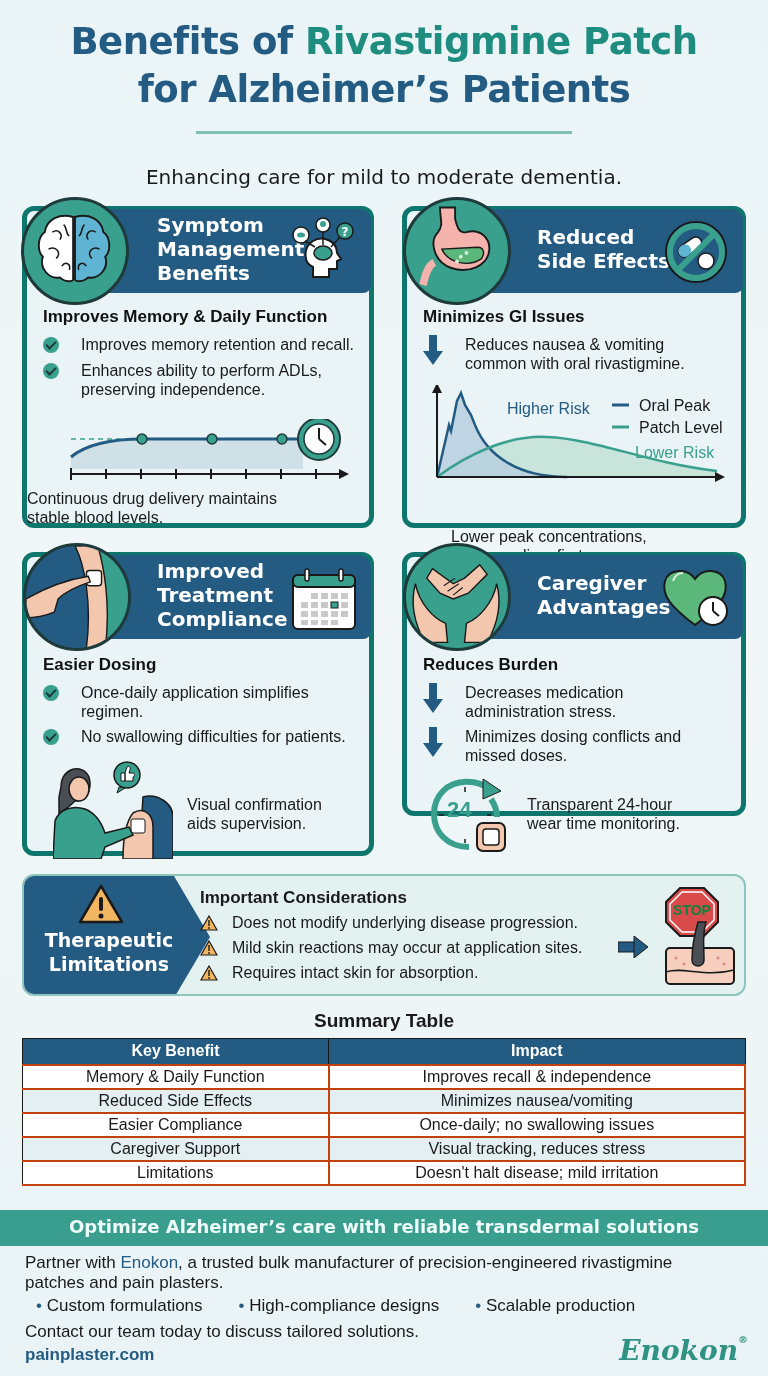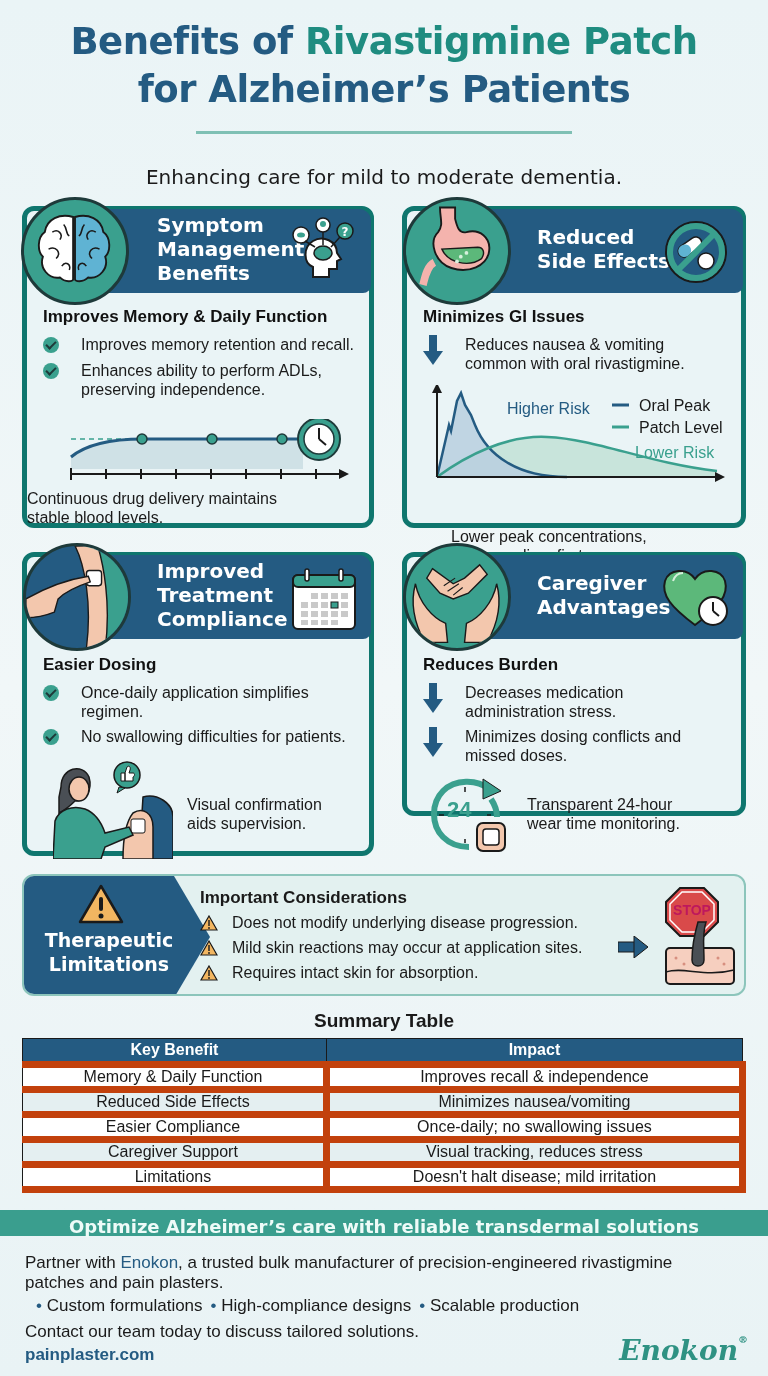--- a/index.html
+++ b/index.html
@@ -74,33 +74,33 @@
 
   .table-title { position: absolute; left: 0; top: 1010px; width: 768px; text-align: center; font-weight: bold; font-size: 19px; }
   table.summary {
     position: absolute; left: 22px; top: 1038px; width: 724px; border-collapse: collapse;
     font-size: 16px;
   }
   table.summary th {
     background: #245b82; color: #fff; font-weight: bold; height: 26px; border: 1px solid #1a1a1a;
   }
   table.summary td {
-    height: 24px; text-align: center; border: 7px solid #c2410c; border-left: 1px solid #1a1a1a;
+    height: 24px; text-align: center; border: 2px solid #c2410c; border-left: 1px solid #1a1a1a;
   }
   table.summary tr:nth-child(odd) td { background: #ffffff; }
   table.summary tr:nth-child(even) td { background: #e4eff1; }
 
   .cta-bar {
-    position: absolute; left: 0; top: 1210px; width: 768px; height: 26px; background: #3a9e8e;
+    position: absolute; left: 0; top: 1210px; width: 768px; height: 36px; background: #3a9e8e;
     color: #eefbf8; text-align: center; font-family: "DejaVu Sans", sans-serif; font-weight: bold;
     font-size: 18px; line-height: 34px;
   }
   .footer-text { position: absolute; left: 25px; font-size: 17px; line-height: 20px; color: #1a1a1a; }
   .brand-inline { color: #245b82; }
-  .footer-bullets { position: absolute; left: 36px; top: 1296px; font-size: 17px; display: flex; gap: 8px; }
+  .footer-bullets { position: absolute; left: 36px; top: 1296px; font-size: 17px; display: flex; gap: 36px; }
   .footer-bullets span::before { content: "• "; color: #245b82; }
   .site { position: absolute; left: 25px; top: 1345px; font-size: 17px; font-weight: bold; color: #245b82; }
   .logo {
     position: absolute; right: 20px; top: 1334px; font-family: "DejaVu Serif", serif;
     font-style: italic; font-weight: bold; font-size: 28px; color: #2f9283;
   }
   .logo sup { font-size: 10px; color: #2f9283; font-style: normal; vertical-align: top; }
 </style>
 </head>
 <body>
@@ -397,21 +397,21 @@
     <span>Requires intact skin for absorption.</span>
   </div>
   <svg style="position:absolute; left:594px; top:60px;" width="30" height="22" viewBox="0 0 30 22">
     <rect x="0" y="6" width="18" height="10" fill="#245b82" stroke="#1a1a1a" stroke-width="1"></rect>
       <polygon points="16,0 30,11 16,22" fill="#245b82" stroke="#1a1a1a" stroke-width="1"></polygon>
   </svg>
   <svg style="position:absolute; left:640px; top:10px;" width="56" height="52" viewBox="0 0 56 52">
     <polygon points="16,2 40,2 54,16 54,36 40,50 16,50 2,36 2,16" fill="#d94a4a" stroke="#1a1a1a" stroke-width="2"></polygon>
     <polygon points="18,6 38,6 50,18 50,34 38,46 18,46 6,34 6,18" fill="none" stroke="#fff" stroke-width="1.5"></polygon>
   </svg>
-  <div style="position:absolute; left:646px; top:26px; width:44px; text-align:center; color:#be185d; font-weight:bold; font-size:14px;">STOP</div>
+  <div style="position:absolute; left:646px; top:26px; width:44px; text-align:center; color:#15803d; font-weight:bold; font-size:14px;">STOP</div>
   <svg style="position:absolute; left:640px; top:40px;" width="72" height="72" viewBox="0 0 72 72">
     <rect x="2" y="32" width="68" height="36" rx="4" fill="#f6cfbf" stroke="#1a1a1a" stroke-width="2"></rect>
     <path d="M2 56 C20 50 40 62 70 54" fill="none" stroke="#1a1a1a" stroke-width="1.5"></path>
     <path d="M34 6 C30 20 28 30 28 44 C28 52 40 52 40 44 C40 30 38 18 42 6 Z" fill="#4a4f55" stroke="#1a1a1a" stroke-width="1.5"></path>
     <g fill="#d78f7f">
         <circle cx="12" cy="42" r="1.5"></circle>
         <circle cx="20" cy="48" r="1.5"></circle>
         <circle cx="54" cy="42" r="1.5"></circle>
         <circle cx="60" cy="48" r="1.5"></circle>
       </g>

